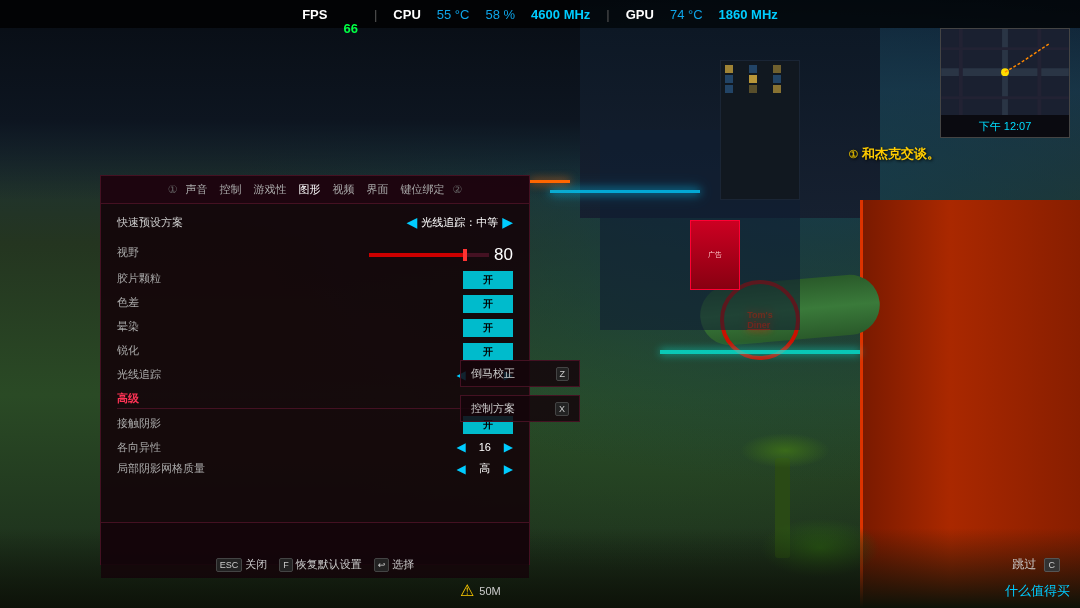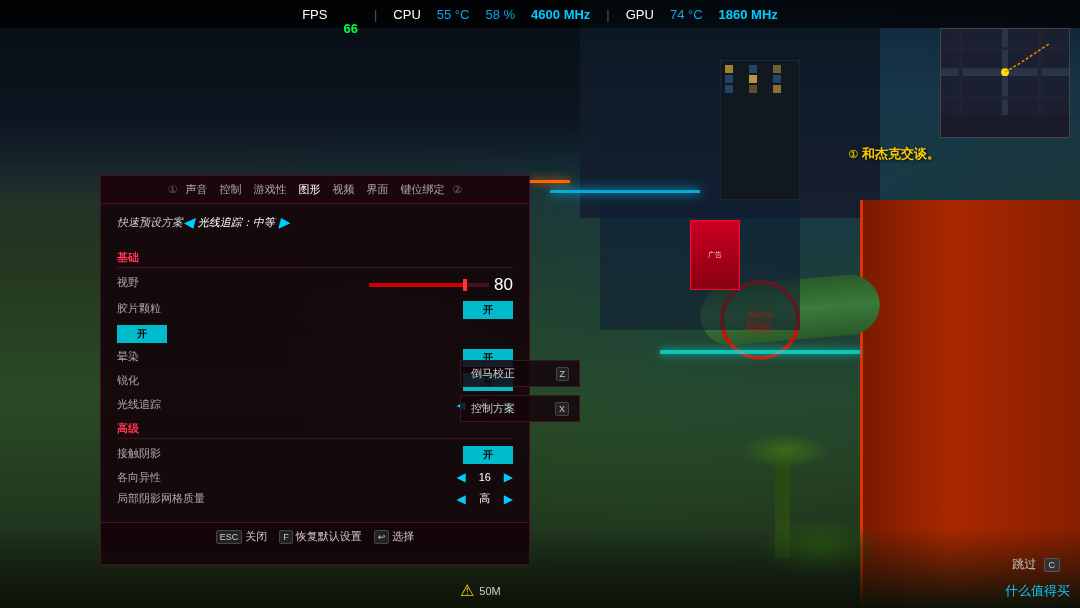--- a/index.html
+++ b/index.html
@@ -42,21 +42,21 @@
       display: flex;
       align-items: center;
       justify-content: center;
       gap: 16px;
       z-index: 100;
       font-size: 13px;
     }
 
     .hud-label {
       color: #ffffff;
-      font-weight: normal;
+      font-weight: bold;
     }
     .hud-value-green {
       color: #00ff44;
       font-weight: bold;
       margin-top: 29px;
     }
     .hud-value-cyan {
       color: #00ccff;
       font-weight: bold;
     }
@@ -179,24 +179,23 @@
     #panel-content {
       padding: 6px 16px;
       height: calc(100% - 70px);
       overflow-y: auto;
     }
 
     
     .quick-settings-row {
       display: flex;
       align-items: center;
-      justify-content: flex-start;
-      margin-bottom: 16px;
+      justify-content: space-between;
+      margin-bottom: 8px;
       padding: 4px 0;
-      font-style: italic;
     }
 
     .quick-label {
       color: #cccccc;
       font-size: 11px;
     }
 
     .arrow-btn {
       color: #00ccff;
       cursor: pointer;
@@ -311,20 +310,21 @@
       background: rgba(20,5,10,0.9);
     }
 
     .bottom-btn {
       color: #cccccc;
       font-size: 11px;
       cursor: pointer;
       display: flex;
       align-items: center;
       gap: 3px;
+      margin-top: 28px;
     }
 
     .btn-key {
       background: #222;
       border: 1px solid #444;
       color: #cccccc;
       font-size: 9px;
       padding: 1px 3px;
       border-radius: 2px;
     }
@@ -462,20 +462,23 @@
       <line x1="20" y1="0" x2="20" y2="88" stroke="#223" stroke-width="4"></line>
       <line x1="100" y1="0" x2="100" y2="88" stroke="#223" stroke-width="4"></line>
       <line x1="0" y1="20" x2="130" y2="20" stroke="#223" stroke-width="3"></line>
       <line x1="0" y1="70" x2="130" y2="70" stroke="#223" stroke-width="3"></line>
 
       <circle cx="65" cy="44" r="4" fill="#ffdd00"></circle>
 
       <polyline points="65,44 80,35 95,25 110,15" stroke="#ff8800" stroke-width="1.5" fill="none" stroke-dasharray="3,2"></polyline>
     </svg>
   </div>
+  <div class="minimap-time">
+    <span>下午 12:07</span>
+  </div>
 </div>
 
 <div id="quest-text">
   <span style="color:#ccaa00;font-size:11px;">①</span>
   <span>和杰克交谈。</span>
 </div>
 
 <div id="settings-panel">
 
   <div id="panel-tabs">
@@ -494,41 +497,41 @@
 
     <div class="quick-settings-row">
       <span class="quick-label">快速预设方案</span>
       <div class="setting-control">
         <span class="arrow-btn">◀</span>
         <span class="setting-value">光线追踪：中等</span>
         <span class="arrow-btn">▶</span>
       </div>
     </div>
 
-    <div class="section-header">基础</div>
 
     <div class="setting-row">
       <span class="setting-name">视野</span>
       <div class="setting-control">
         <div class="slider-bar">
           <div class="slider-fill" style="width:80%;"></div>
           <div class="slider-thumb" style="left:78%;"></div>
         </div>
         <span class="fov-value">80</span>
       </div>
     </div>
 
     <div class="setting-row">
       <span class="setting-name">胶片颗粒</span>
       <div class="setting-control">
         <div class="toggle-on">开</div>
       </div>
     </div>
 
     <div class="setting-row">
+      <span class="setting-name">色差</span>
       <div class="setting-control">
         <div class="toggle-on">开</div>
       </div>
     </div>
 
     <div class="setting-row">
       <span class="setting-name">晕染</span>
       <div class="setting-control">
         <div class="toggle-on">开</div>
       </div>

